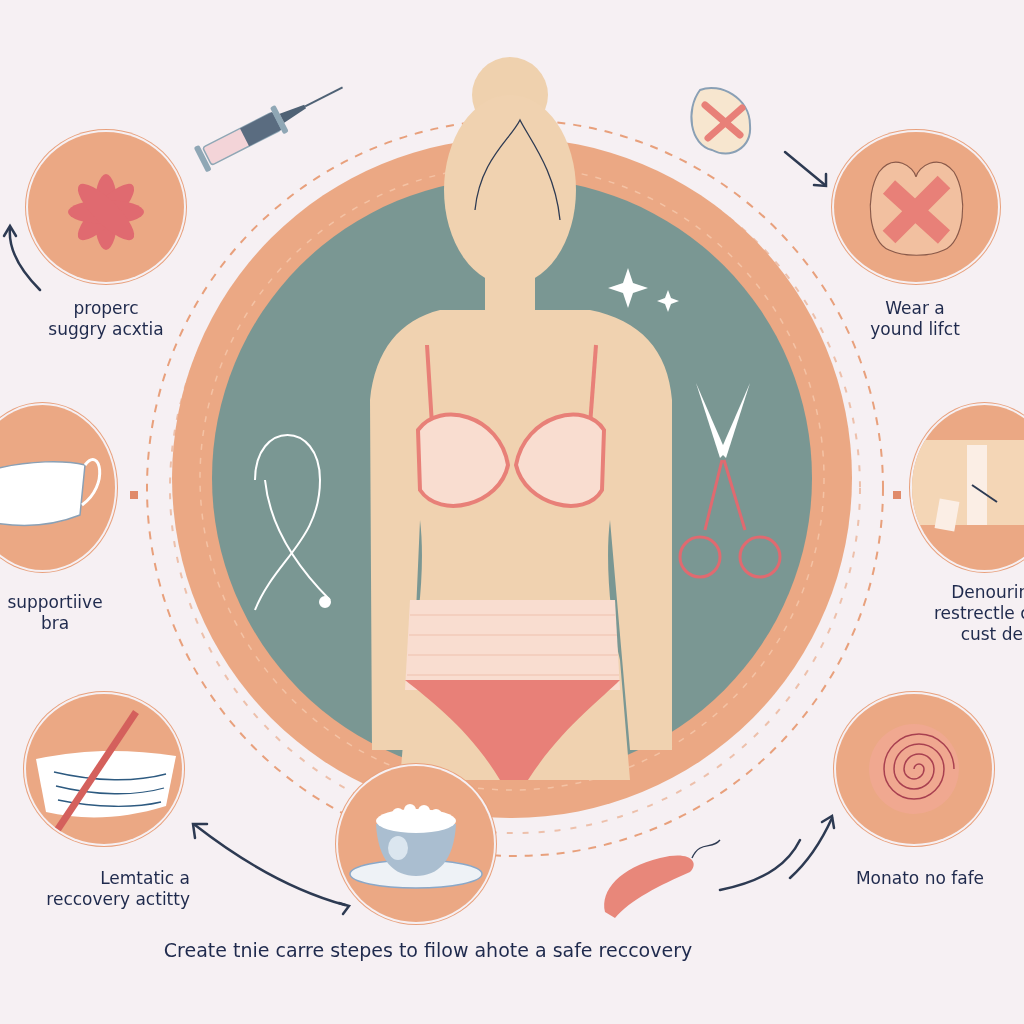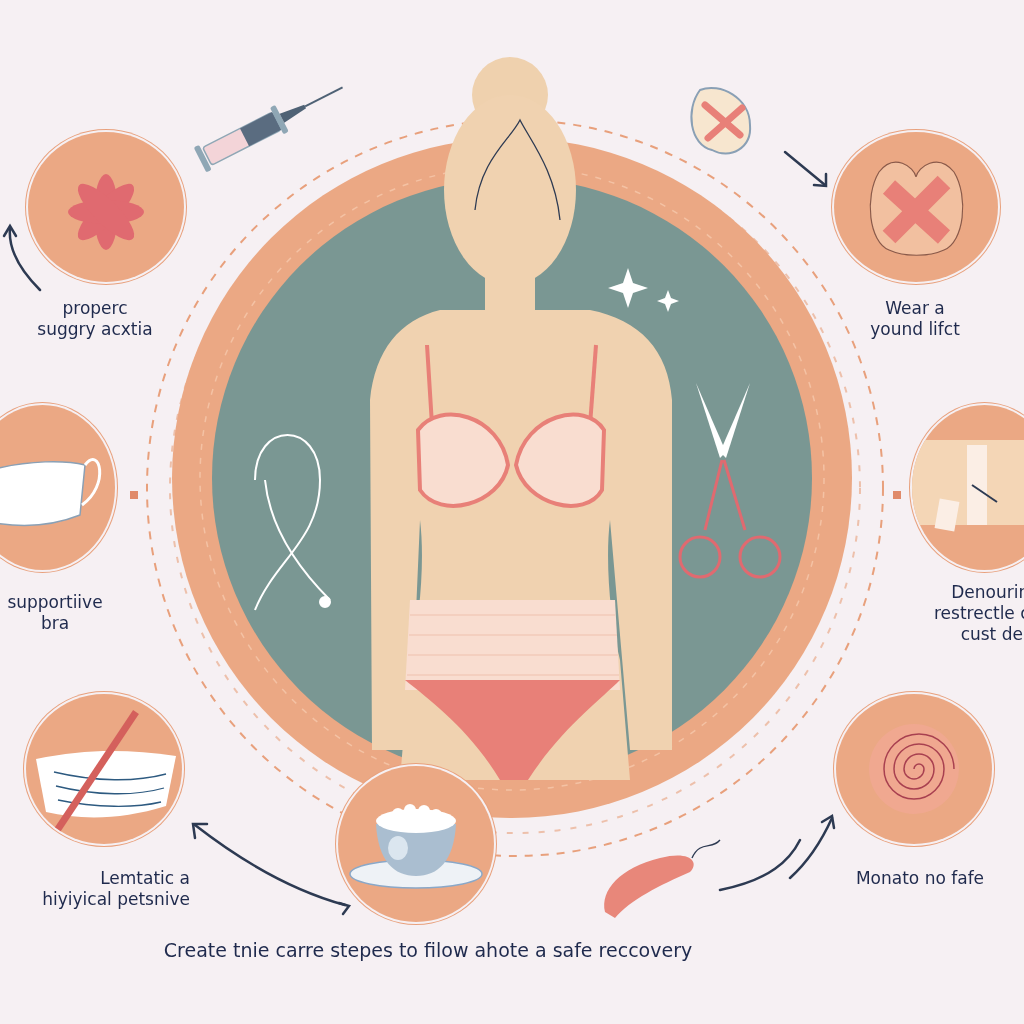--- a/index.html
+++ b/index.html
@@ -159,40 +159,40 @@
     <path d="M38 58 L118 58 C116 95 100 110 78 110 C56 110 40 95 38 58 Z" fill="#aabed0"></path>
     <ellipse cx="78" cy="55" rx="40" ry="12" fill="#fff"></ellipse>
     <circle cx="60" cy="48" r="6" fill="#fff"></circle>
       <circle cx="72" cy="44" r="6" fill="#fff"></circle>
       <circle cx="86" cy="45" r="6" fill="#fff"></circle>
       <circle cx="98" cy="49" r="6" fill="#fff"></circle>
     <ellipse cx="60" cy="82" rx="10" ry="12" fill="#dbe6ef"></ellipse>
   </svg>
 </div>
 
-<div class="label" style="left:15px;top:298px;width:160px;">
+<div class="label" style="left:26px;top:298px;width:160px;">
   <span>properc</span>
   <span>suggry acxtia</span>
 </div>
 <div class="label" style="left:845px;top:298px;width:140px;">
   <span>Wear a</span>
   <span>yound lifct</span>
 </div>
 <div class="label" style="left:-10px;top:592px;width:130px;">
   <span>supportiive</span>
   <span>bra</span>
 </div>
 <div class="label" style="left:900px;top:582px;width:140px;text-align:right;">
   <span>Denouring</span>
   <span>restrectle ca</span>
   <span>cust dery</span>
 </div>
 <div class="label" style="left:10px;top:868px;width:180px;text-align:right;">
   <span>Lemtatic a</span>
-  <span>hiyiyical petsnive</span>
+  <span>reccovery actitty</span>
 </div>
 <div class="label" style="left:815px;top:868px;width:210px;">
   <span>Monato no fafe</span>
 </div>
 
 <div class="caption">
   <span>Create tnie carre stepes to filow ahote a safe reccovery</span>
 </div>
 
 </body></html>

